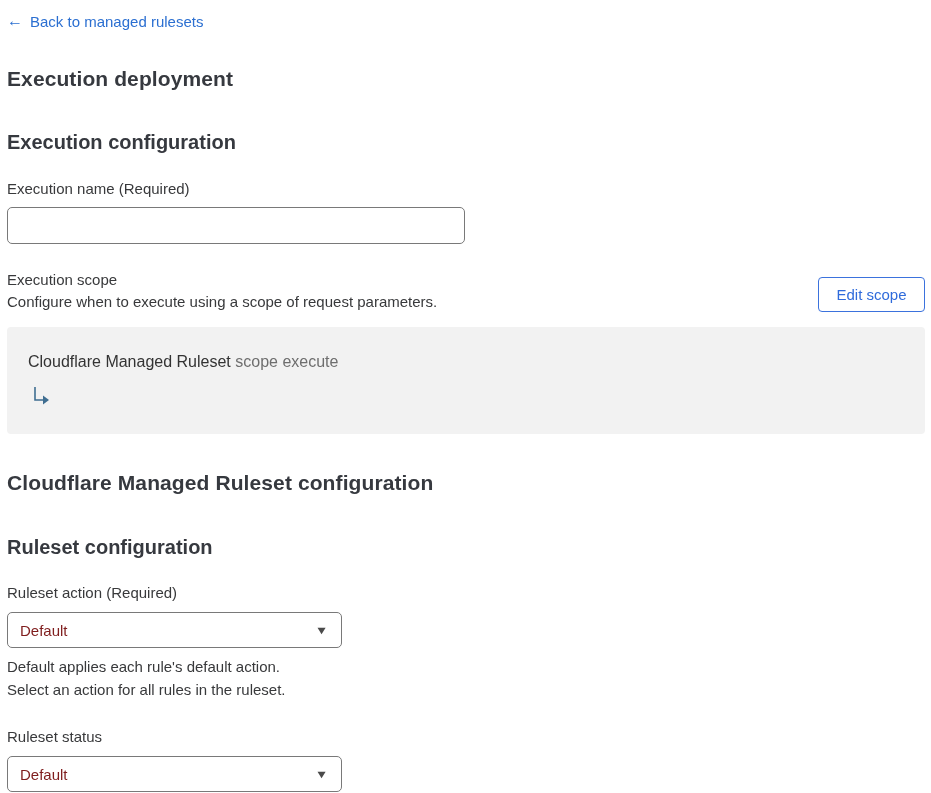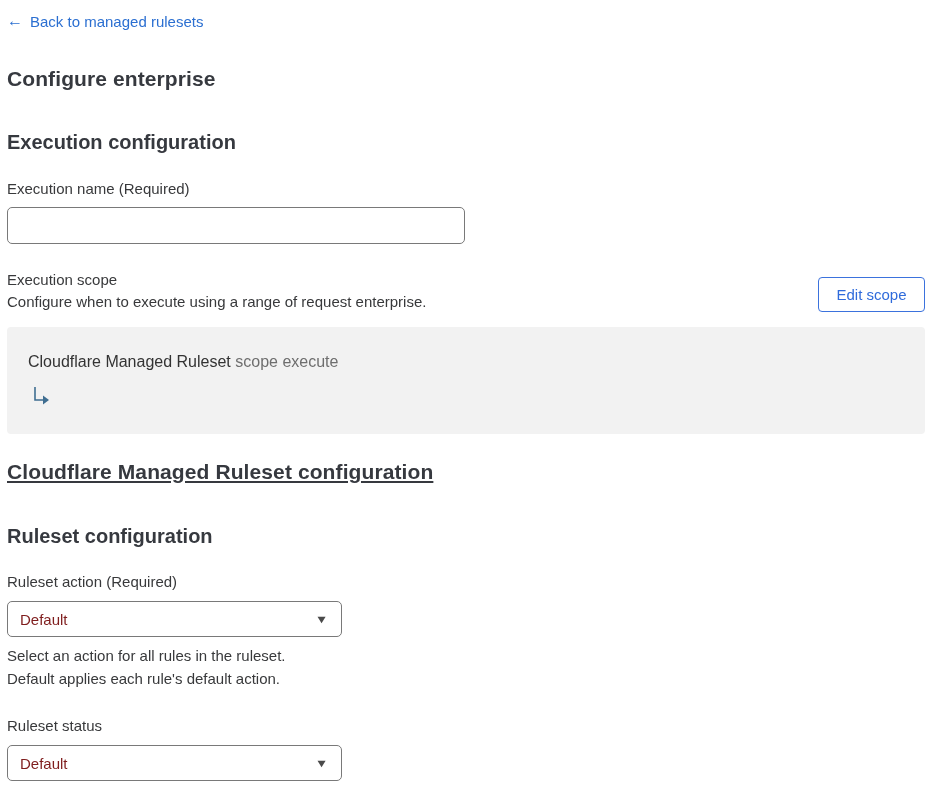--- a/index.html
+++ b/index.html
@@ -92,62 +92,62 @@
 </head>
 <body>
 
 <div class="page">
 
   <a class="back-link">
     <span class="arrow">←</span>
     <span>Back to managed rulesets</span>
   </a>
 
-  <div class="h1">Configure enterprise</div>
+  <div class="h1">Execution deployment</div>
 
   <div class="h2">Execution configuration</div>
 
   <div class="field-label">Execution name (Required)</div>
   <input type="text" class="text-input" value="" style="">
 
   <div class="scope-row">
     <div>
       <div class="scope-label">Execution scope</div>
-      <div class="scope-desc">Configure when to execute using a range of request enterprise.</div>
+      <div class="scope-desc">Configure when to execute using a scope of request parameters.</div>
     </div>
     <button class="edit-scope-btn">Edit scope</button>
   </div>
 
   <div class="summary-box">
     <div class="summary-line1">
       <span class="ruleset-name">Cloudflare Managed Ruleset</span>
       <span class="muted">scope execute</span>
     </div>
     <div class="summary-line2">
       <span class="branch-arrow-icon">
         <svg width="21" height="21" viewBox="0 0 21 21">
           <polyline points="4,1 4,14 14,14" fill="none" stroke="#3f6e91" stroke-width="1.6"></polyline>
           <polygon points="12,9.5 18,14 12,18.5" fill="#3f6e91"></polygon>
         </svg>
       </span>
     </div>
   </div>
 
-  <div class="h1" style="margin-top:26px;text-decoration:underline;">Cloudflare Managed Ruleset configuration</div>
+  <div class="h1" style="margin-top:37px;">Cloudflare Managed Ruleset configuration</div>
 
   <div class="h2 tight">Ruleset configuration</div>
 
   <div class="field-label" style="margin-top:25px;">Ruleset action (Required)</div>
   <div class="select-box">
     <span class="select-value">Default</span>
     <span class="select-caret">▼</span>
   </div>
   <div class="help-text">
+    <div>Default applies each rule's default action.</div>
     <div>Select an action for all rules in the ruleset.</div>
-    <div>Default applies each rule's default action.</div>
   </div>
 
   <div class="field-label" style="margin-top:27px;">Ruleset status</div>
   <div class="select-box">
     <span class="select-value">Default</span>
     <span class="select-caret">▼</span>
   </div>
   
 
 </div>

